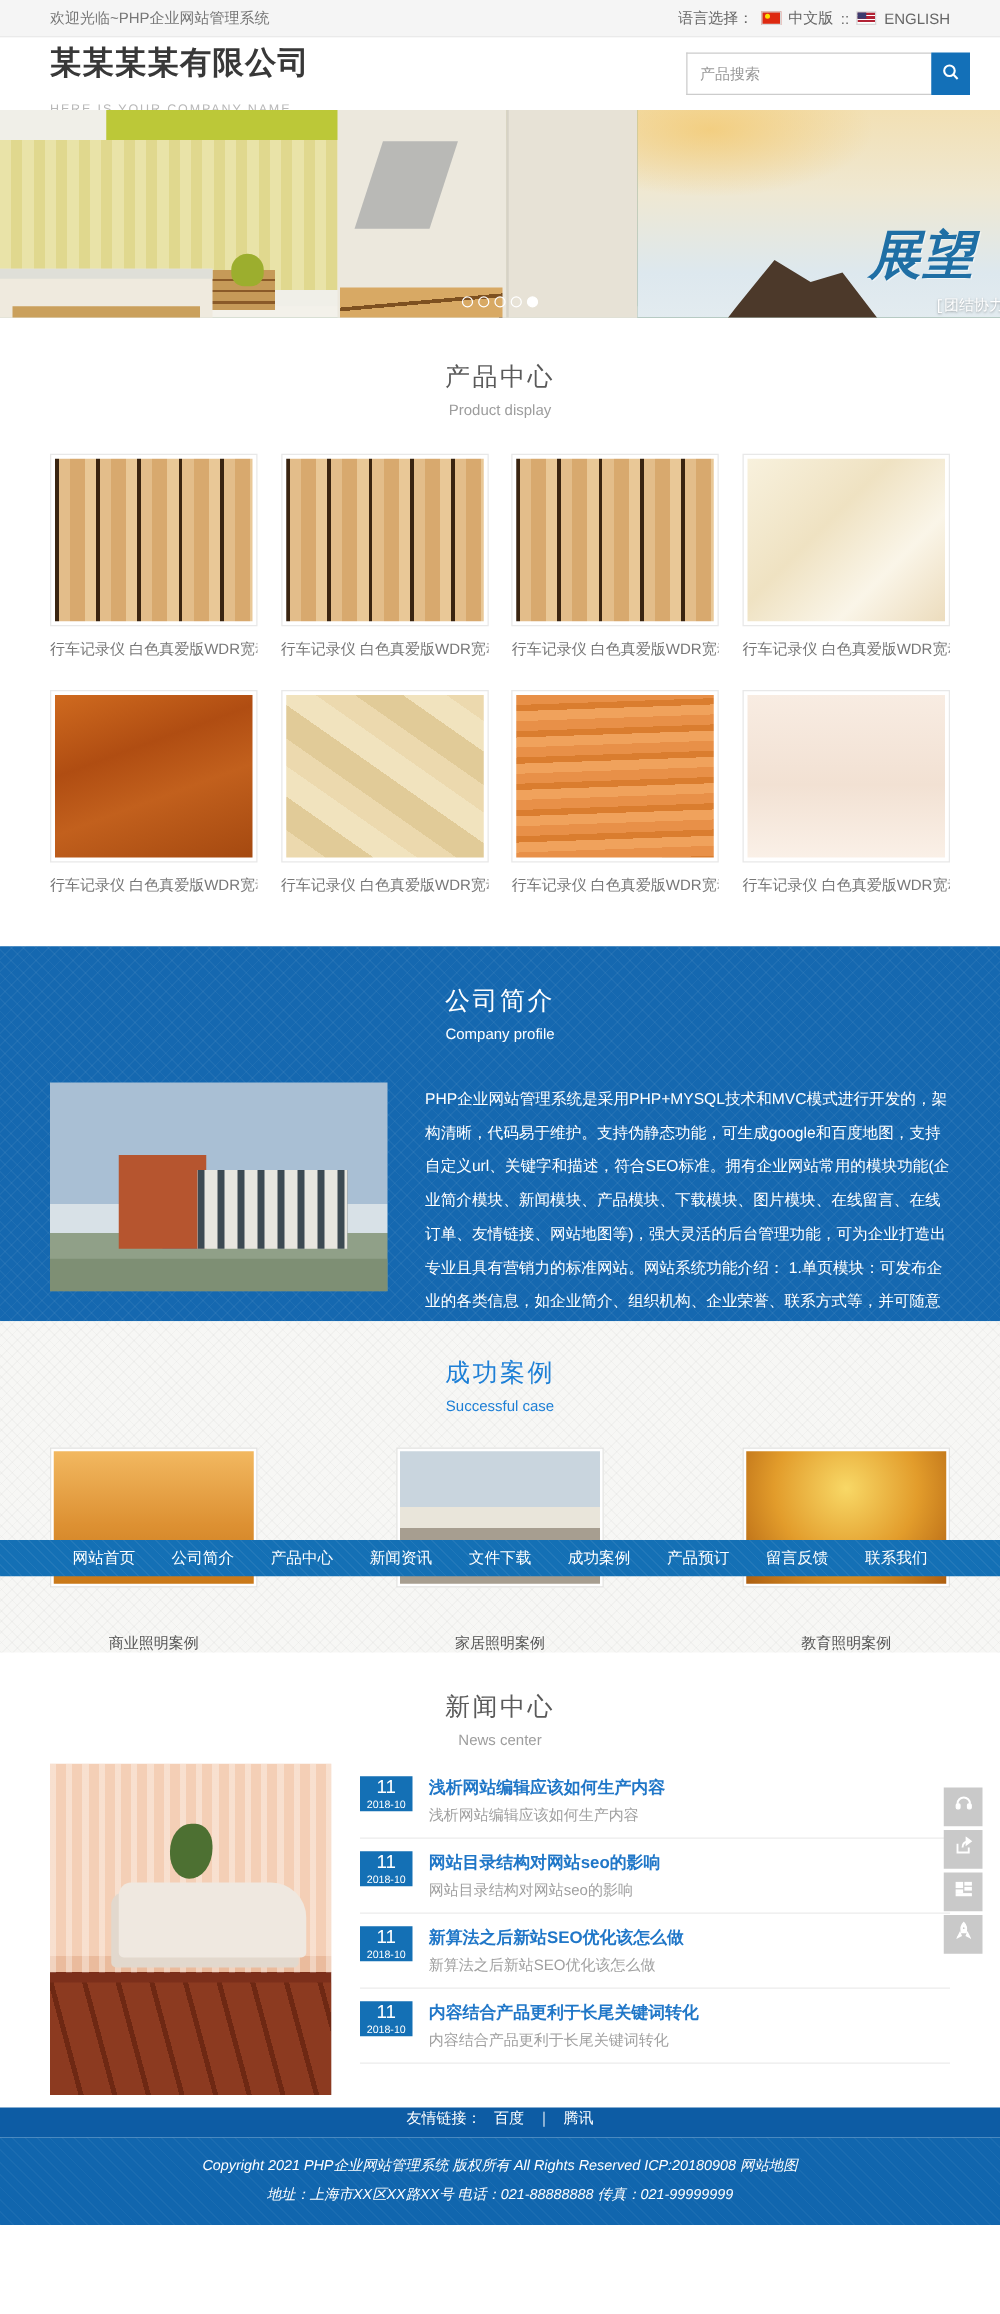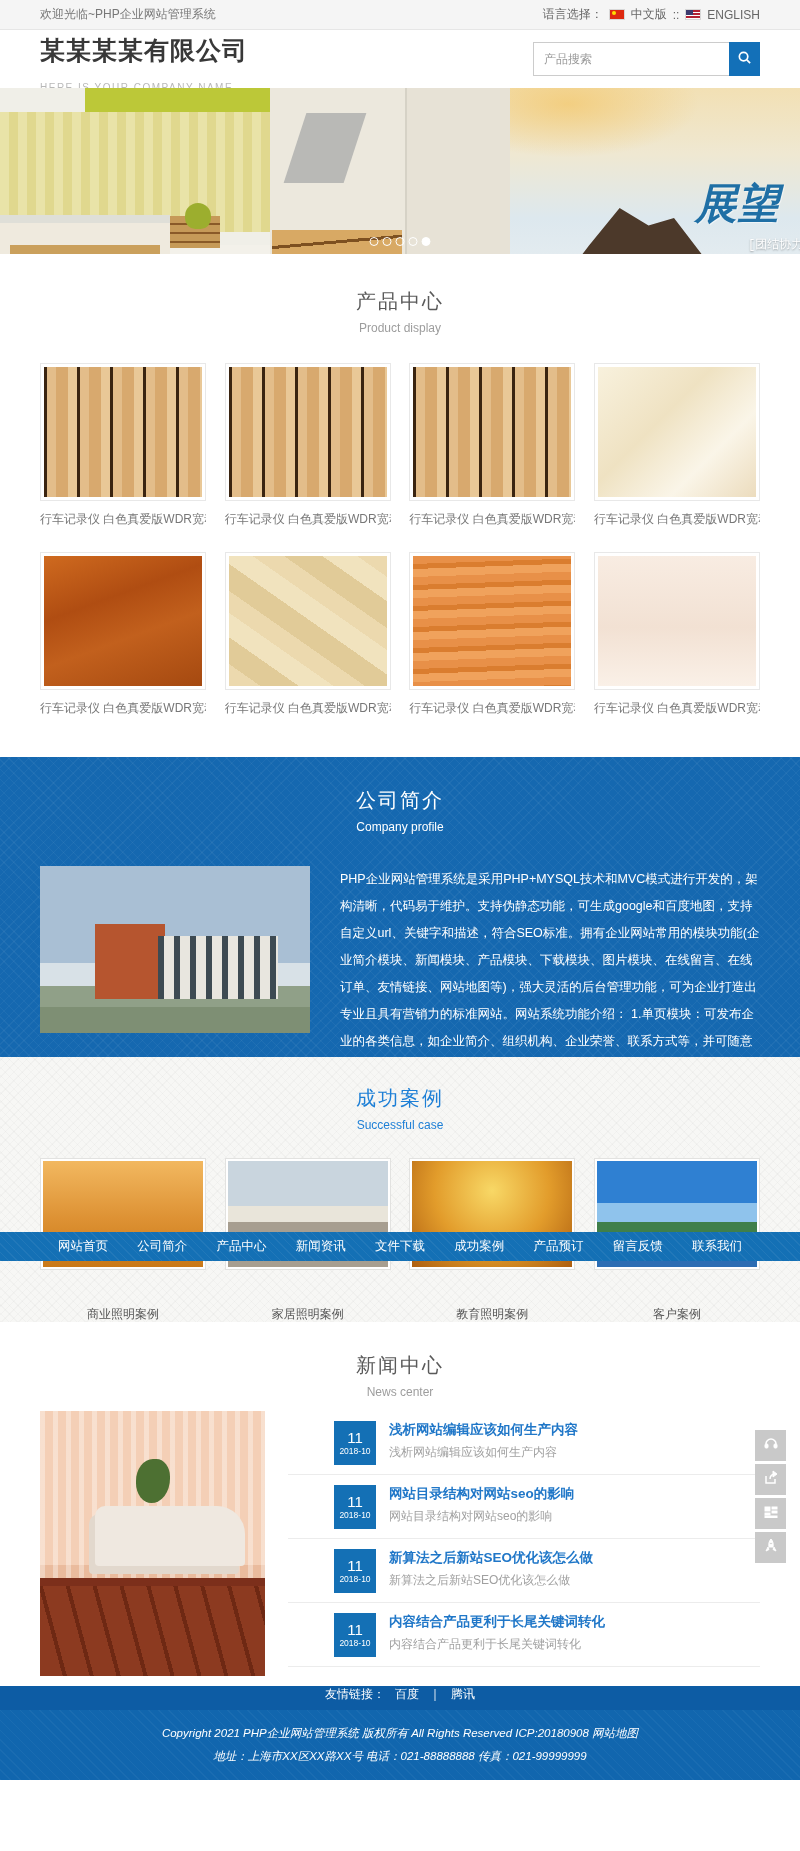--- a/index.html
+++ b/index.html
@@ -21,21 +21,21 @@
                     background:#ffde00; border-radius:50%; }
   .flag-us { background:repeating-linear-gradient(180deg,#b22234 0 2px,#fff 2px 3px); }
   .flag-us::after { content:""; position:absolute; left:0; top:0; width:7px; height:5px; background:#3c3b6e; }
   .lang-link { cursor:pointer; }
 
   
   .header { height:58px; background:#fff; position:relative; }
   .logo { position:absolute; left:40px; top:6px; }
   .logo-name { font-size:25px; font-weight:bold; color:#383838; letter-spacing:1px; line-height:28px; }
   .logo-tag { font-size:10px; color:#b8b8b8; letter-spacing:1.5px; margin-top:18px; }
-  .search-box { position:absolute; right:40px; top:12px; display:flex;justify-content:space-between; }
+  .search-box { position:absolute; right:24px; top:12px; display:flex;justify-content:space-between; }
   .search-input { width:196px; height:34px; border:1px solid #ccc; border-right:none; padding:0 10px;
                   font-size:12px; color:#555; outline:none; }
   .search-input::placeholder { color:#999; }
   .search-btn { width:31px; height:34px; background:#1370b8; border:none; cursor:pointer;
                 display:flex; align-items:center; justify-content:center; }
 
   
   .banner { height:166px; position:relative; overflow:hidden; background:#14532d; }
   .slide-kitchen { position:absolute; left:0; top:0; width:510px; height:237px; background:#f0efe8; overflow:hidden; }
   .k-lime { position:absolute; left:85px; top:0; width:425px; height:24px; background:#bcc838; }
@@ -148,22 +148,22 @@
   .n-curtain { position:absolute; left:0; top:0; width:100%; height:63%;
     background:repeating-linear-gradient(90deg,rgba(255,255,255,.35) 0 5px,transparent 5px 13px); }
   .n-plant { position:absolute; left:96px; top:48px; width:34px; height:44px; background:#4d7032;
              border-radius:50% 40% 55% 45%; }
   .n-sofa { position:absolute; left:55px; top:95px; width:150px; height:60px; background:#efe8e0;
             border-radius:10px 28px 4px 4px; box-shadow:-6px 8px 0 #e2d8cd; }
   .n-floor { position:absolute; left:0; bottom:0; width:100%; height:34%;
     background:repeating-linear-gradient(75deg,#8c3a20 0 22px,#6e2813 22px 26px); }
   .news-list { margin-left:23px; width:472px; }
   .news-item { display:flex; padding:10px 0 9px; border-bottom:1px solid #ececec; cursor:pointer; }
-  .news-date { width:42px; height:44px; background:#1470b5; color:#fff; flex:none;
-               display:flex; flex-direction:column; align-items:center; justify-content:center;margin-left:46px; }
+  .news-date { width:42px; height:28px; background:#1470b5; color:#fff; flex:none;
+               display:flex; flex-direction:column; align-items:center; justify-content:center; }
   .news-day { font-size:15px; line-height:17px; }
   .news-month { font-size:8.5px; line-height:11px; }
   .news-texts { margin-left:13px; overflow:hidden; }
   .news-title { font-size:13.5px; color:#2077c8; font-weight:bold; line-height:18px; white-space:nowrap; }
   .news-sum { font-size:12px; color:#a0a0a0; margin-top:5px; white-space:nowrap; }
 
   
   .side-tools { position:absolute; right:14px; top:1430px; display:flex; flex-direction:column; gap:3px; z-index:9; }
   .tool-btn { width:31px; height:31px; background:#c9c9c9; display:flex; align-items:center; justify-content:center; cursor:pointer; }
   .tool-btn svg { width:16px; height:16px; fill:#fff; stroke:#fff; }
@@ -336,26 +336,20 @@
             <div class="cimg-inner c-home"></div>
           </div>
         <div class="ccap">家居照明案例</div>
       </div>
       <div class="ccard">
         <div class="cimg">
             <div class="cimg-inner c-education"></div>
           </div>
         <div class="ccap">教育照明案例</div>
       </div>
-      <div class="ccard">
-        <div class="cimg">
-            <div class="cimg-inner c-customer"></div>
-          </div>
-        <div class="ccap">客户案例</div>
-      </div>
     </div>
   </div>
   <div class="mainnav">
     <span>网站首页</span>
     <span>公司简介</span>
     <span>产品中心</span>
     <span>新闻资讯</span>
     <span>文件下载</span>
     <span>成功案例</span>
     <span>产品预订</span>

